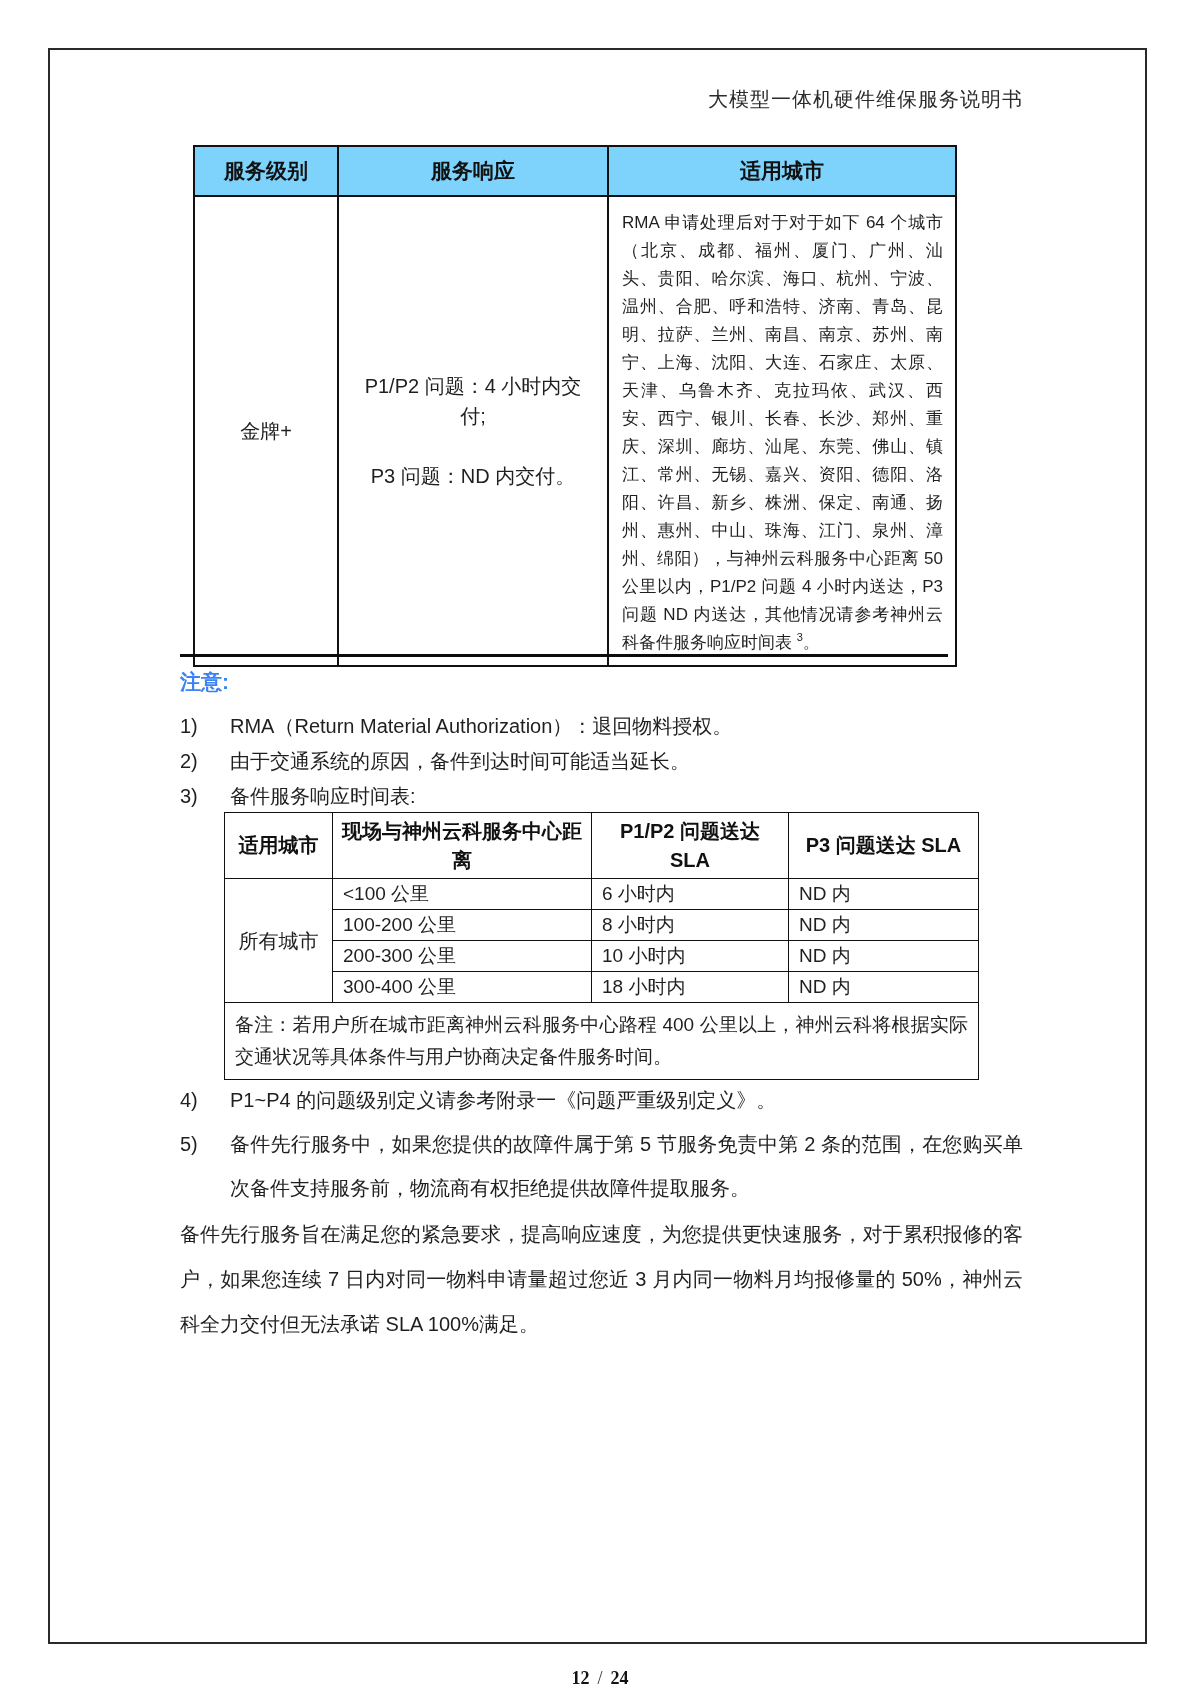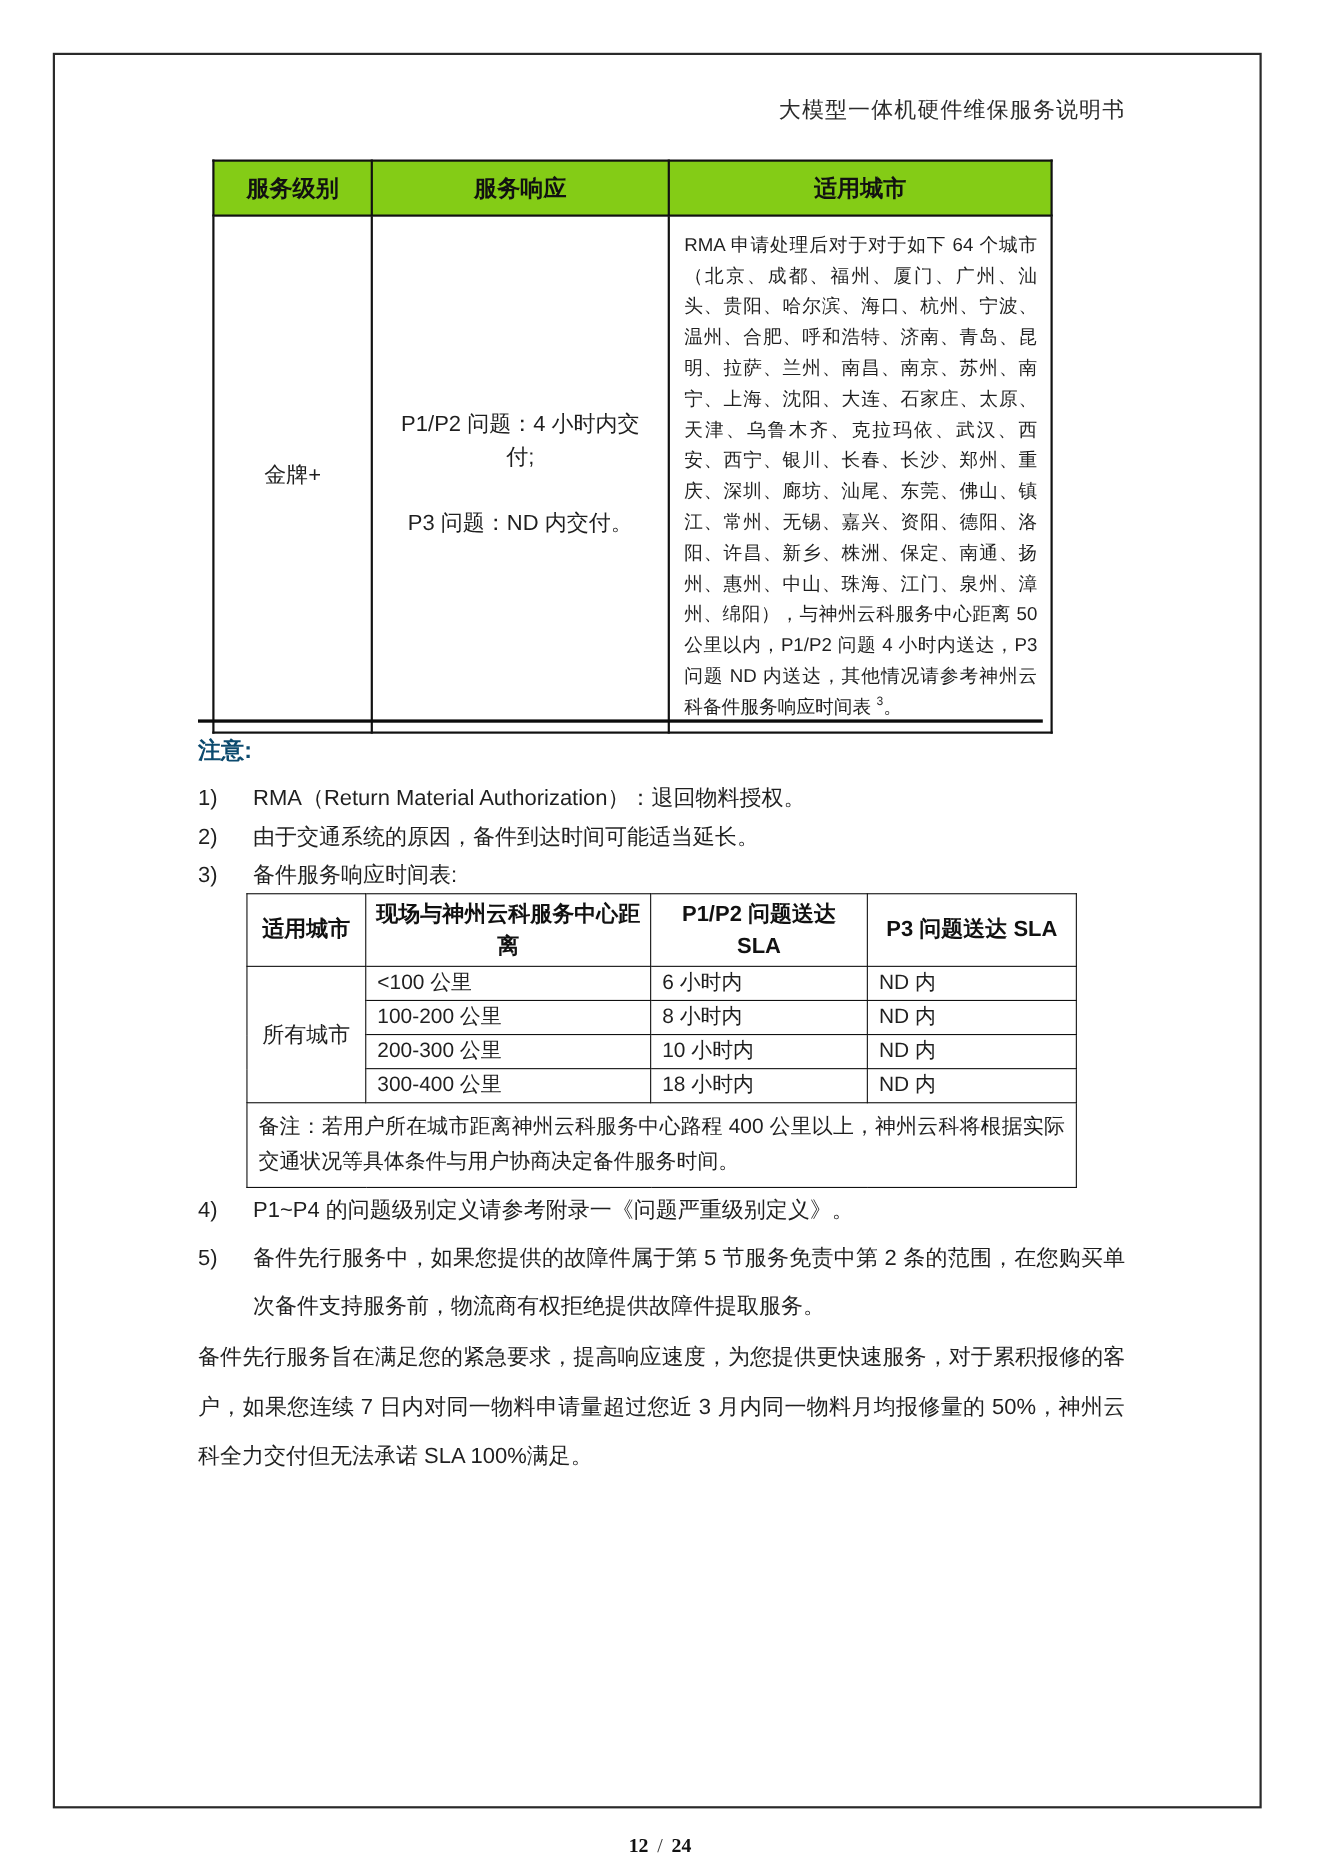--- a/index.html
+++ b/index.html
@@ -17,39 +17,39 @@
     text-align:right;font-family:"Liberation Serif","DejaVu Serif",serif;
     font-size:20px;letter-spacing:1px;color:#2b2b2b;
   }
   
   .t1{
     position:absolute;left:193px;top:145px;width:762px;
     border-collapse:collapse;table-layout:fixed;
   }
   .t1 th,.t1 td{border:2px solid #111;box-sizing:border-box;}
   .t1 th{
-    background:#84cc16;font-size:21px;font-weight:bold;height:50px;
+    background:#7dd3fc;font-size:21px;font-weight:bold;height:50px;
     text-align:center;vertical-align:middle;color:#111;
   }
   .t1 .c1{width:144px;} .t1 .c2{width:270px;} .t1 .c3{width:348px;}
   .t1 td{vertical-align:middle;}
   .level-cell{text-align:center;font-size:20px;height:430px;}
   .resp-cell{text-align:center;font-size:20px;line-height:30px;padding:11px 18px;}
   .resp-cell p{margin:0;}
   .resp-cell p + p{margin-top:30px;}
   .cities-cell{
     vertical-align:top;text-align:justify;font-size:17px;line-height:28px;
     padding:12px 12px 8px 13px;
   }
   .cities-cell sup{font-size:11px;vertical-align:super;line-height:0;}
   
   .rule{position:absolute;left:180px;top:654px;width:768px;height:3px;background:#0c0c0c;}
   
   .notes1{position:absolute;left:180px;top:668px;width:845px;}
-  .notes-label{font-size:21px;font-weight:bold;margin:0 0 13px 0;color:#0c4a6e;}
+  .notes-label{font-size:21px;font-weight:bold;margin:0 0 13px 0;color:#3b82f6;}
   .note-item{display:flex;font-size:20px;line-height:35px;}
   .note-item .num{width:50px;flex:0 0 50px;}
   .note-item .txt{flex:1;text-align:justify;}
   
   .t2{
     position:absolute;left:224px;top:812px;width:754px;
     border-collapse:collapse;table-layout:fixed;font-size:19px;
   }
   .t2 th,.t2 td{border:1.5px solid #111;box-sizing:border-box;}
   .t2 th{

